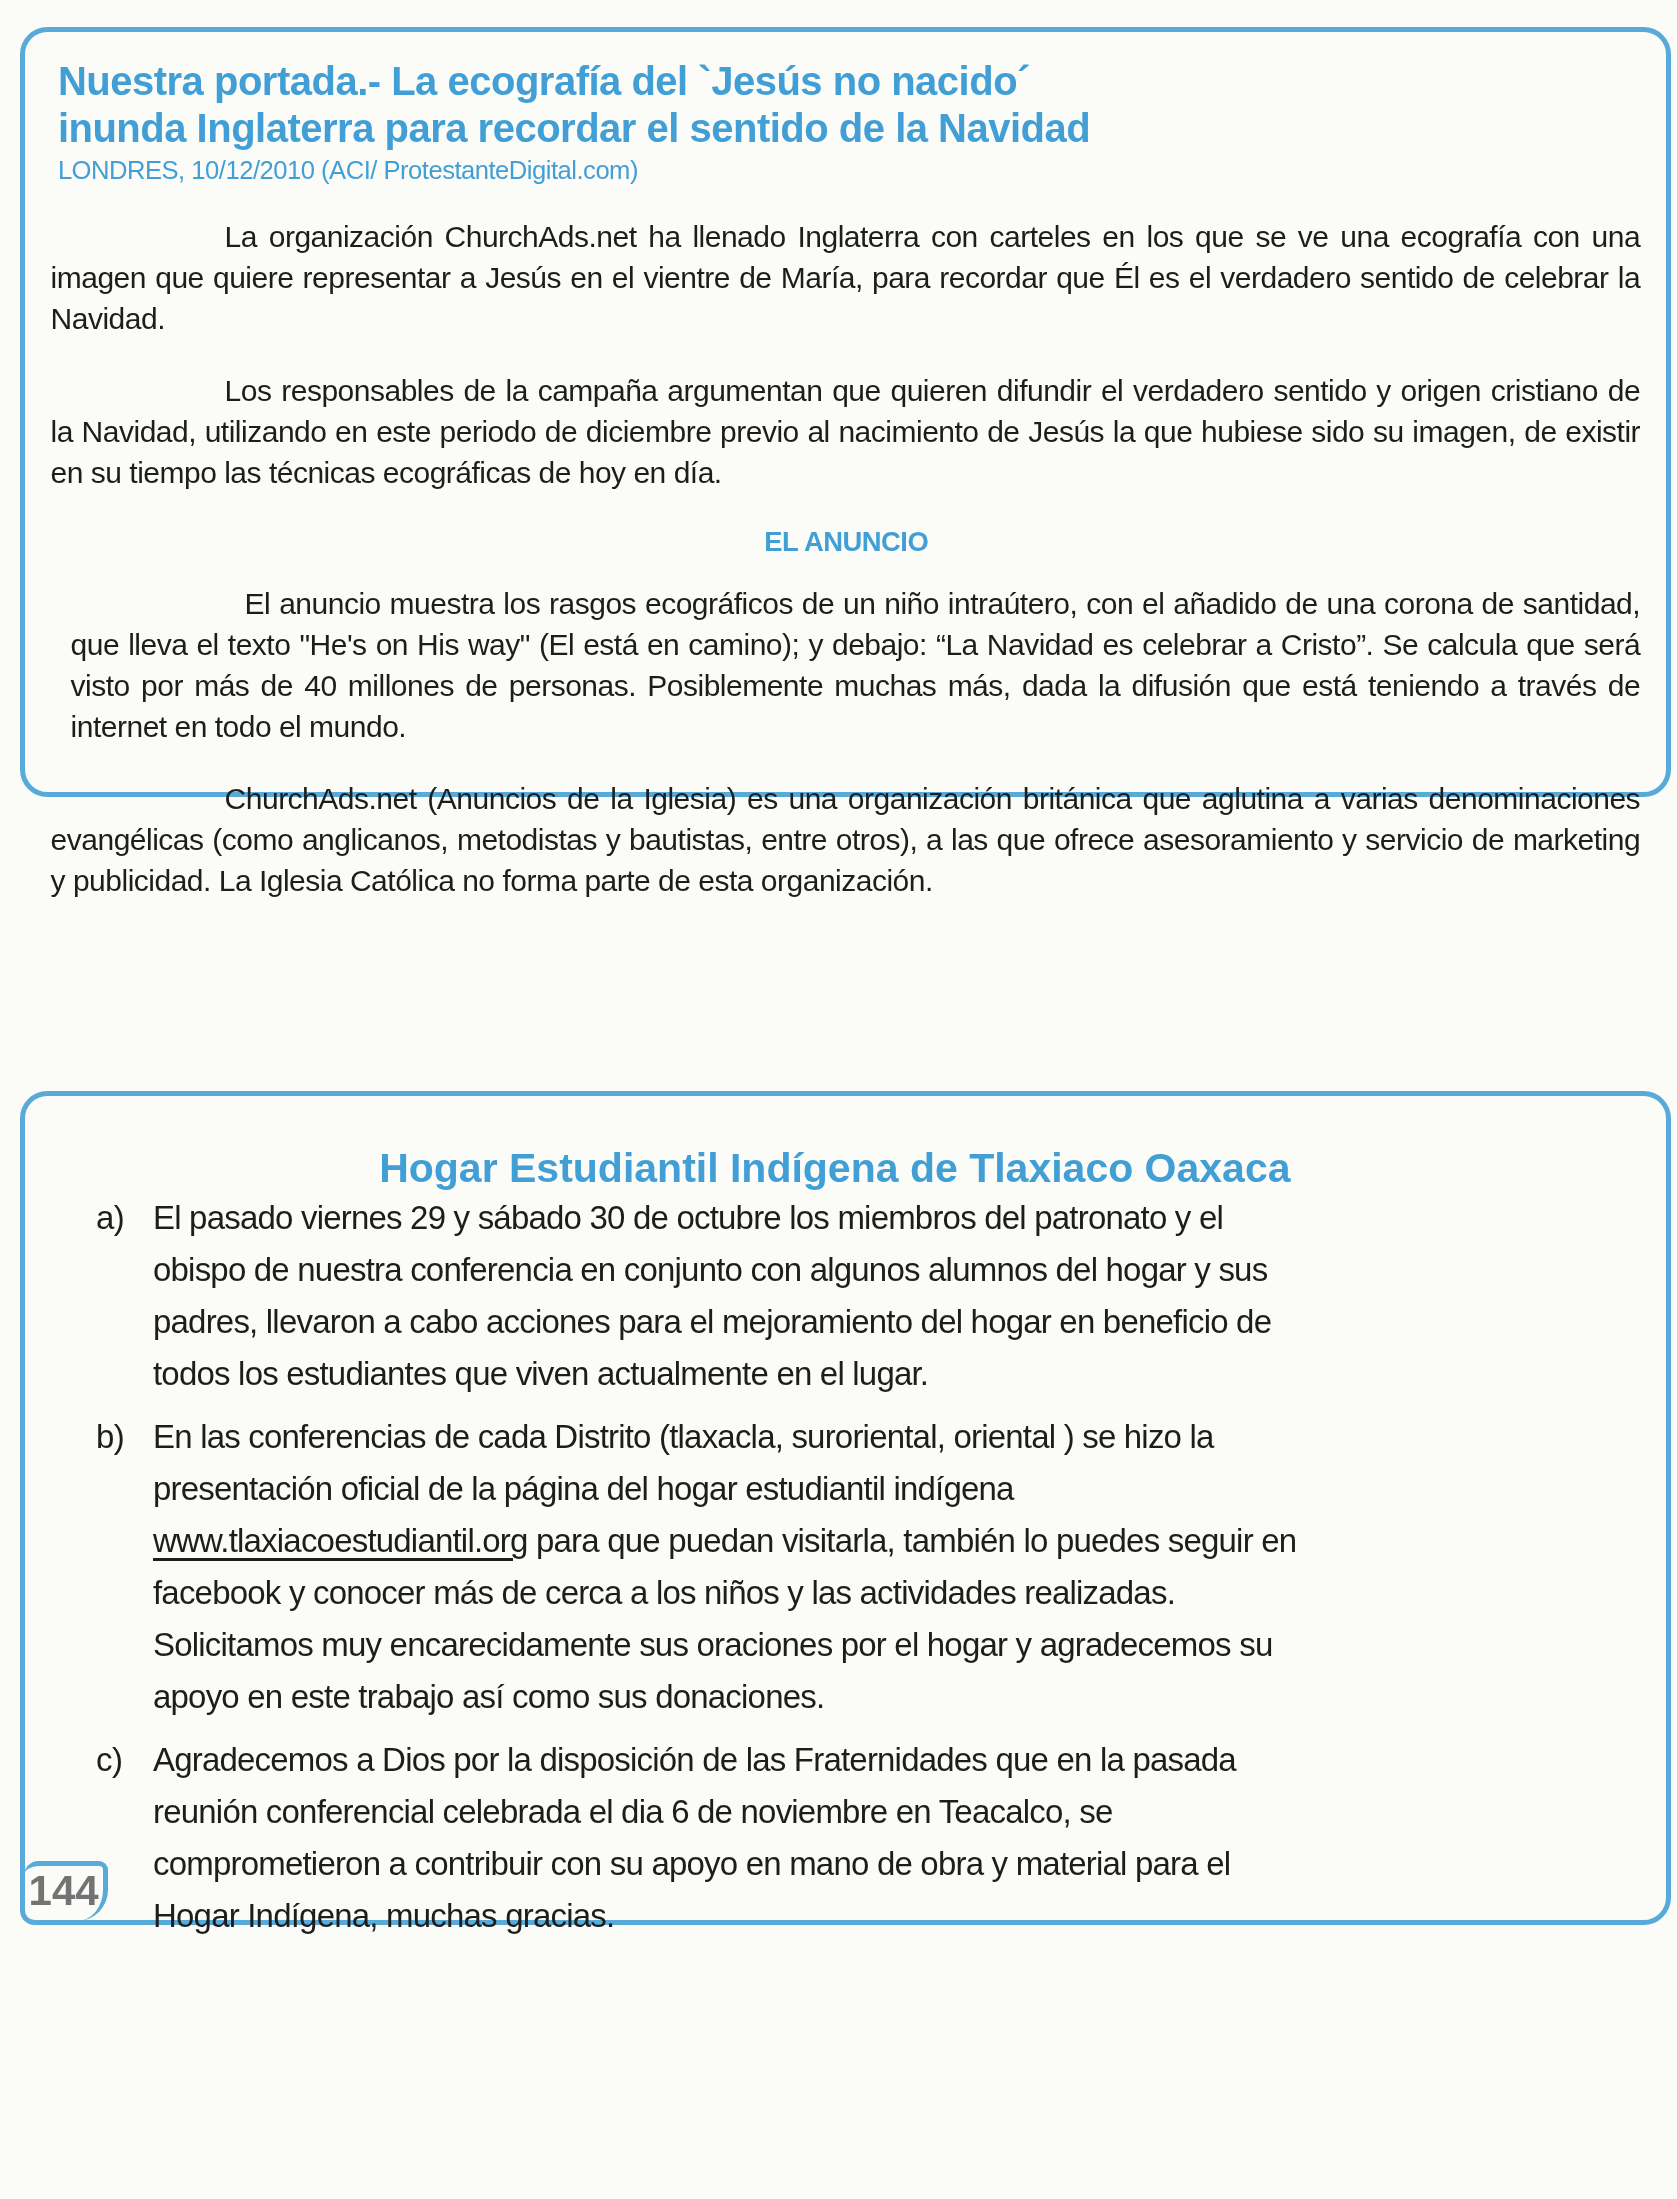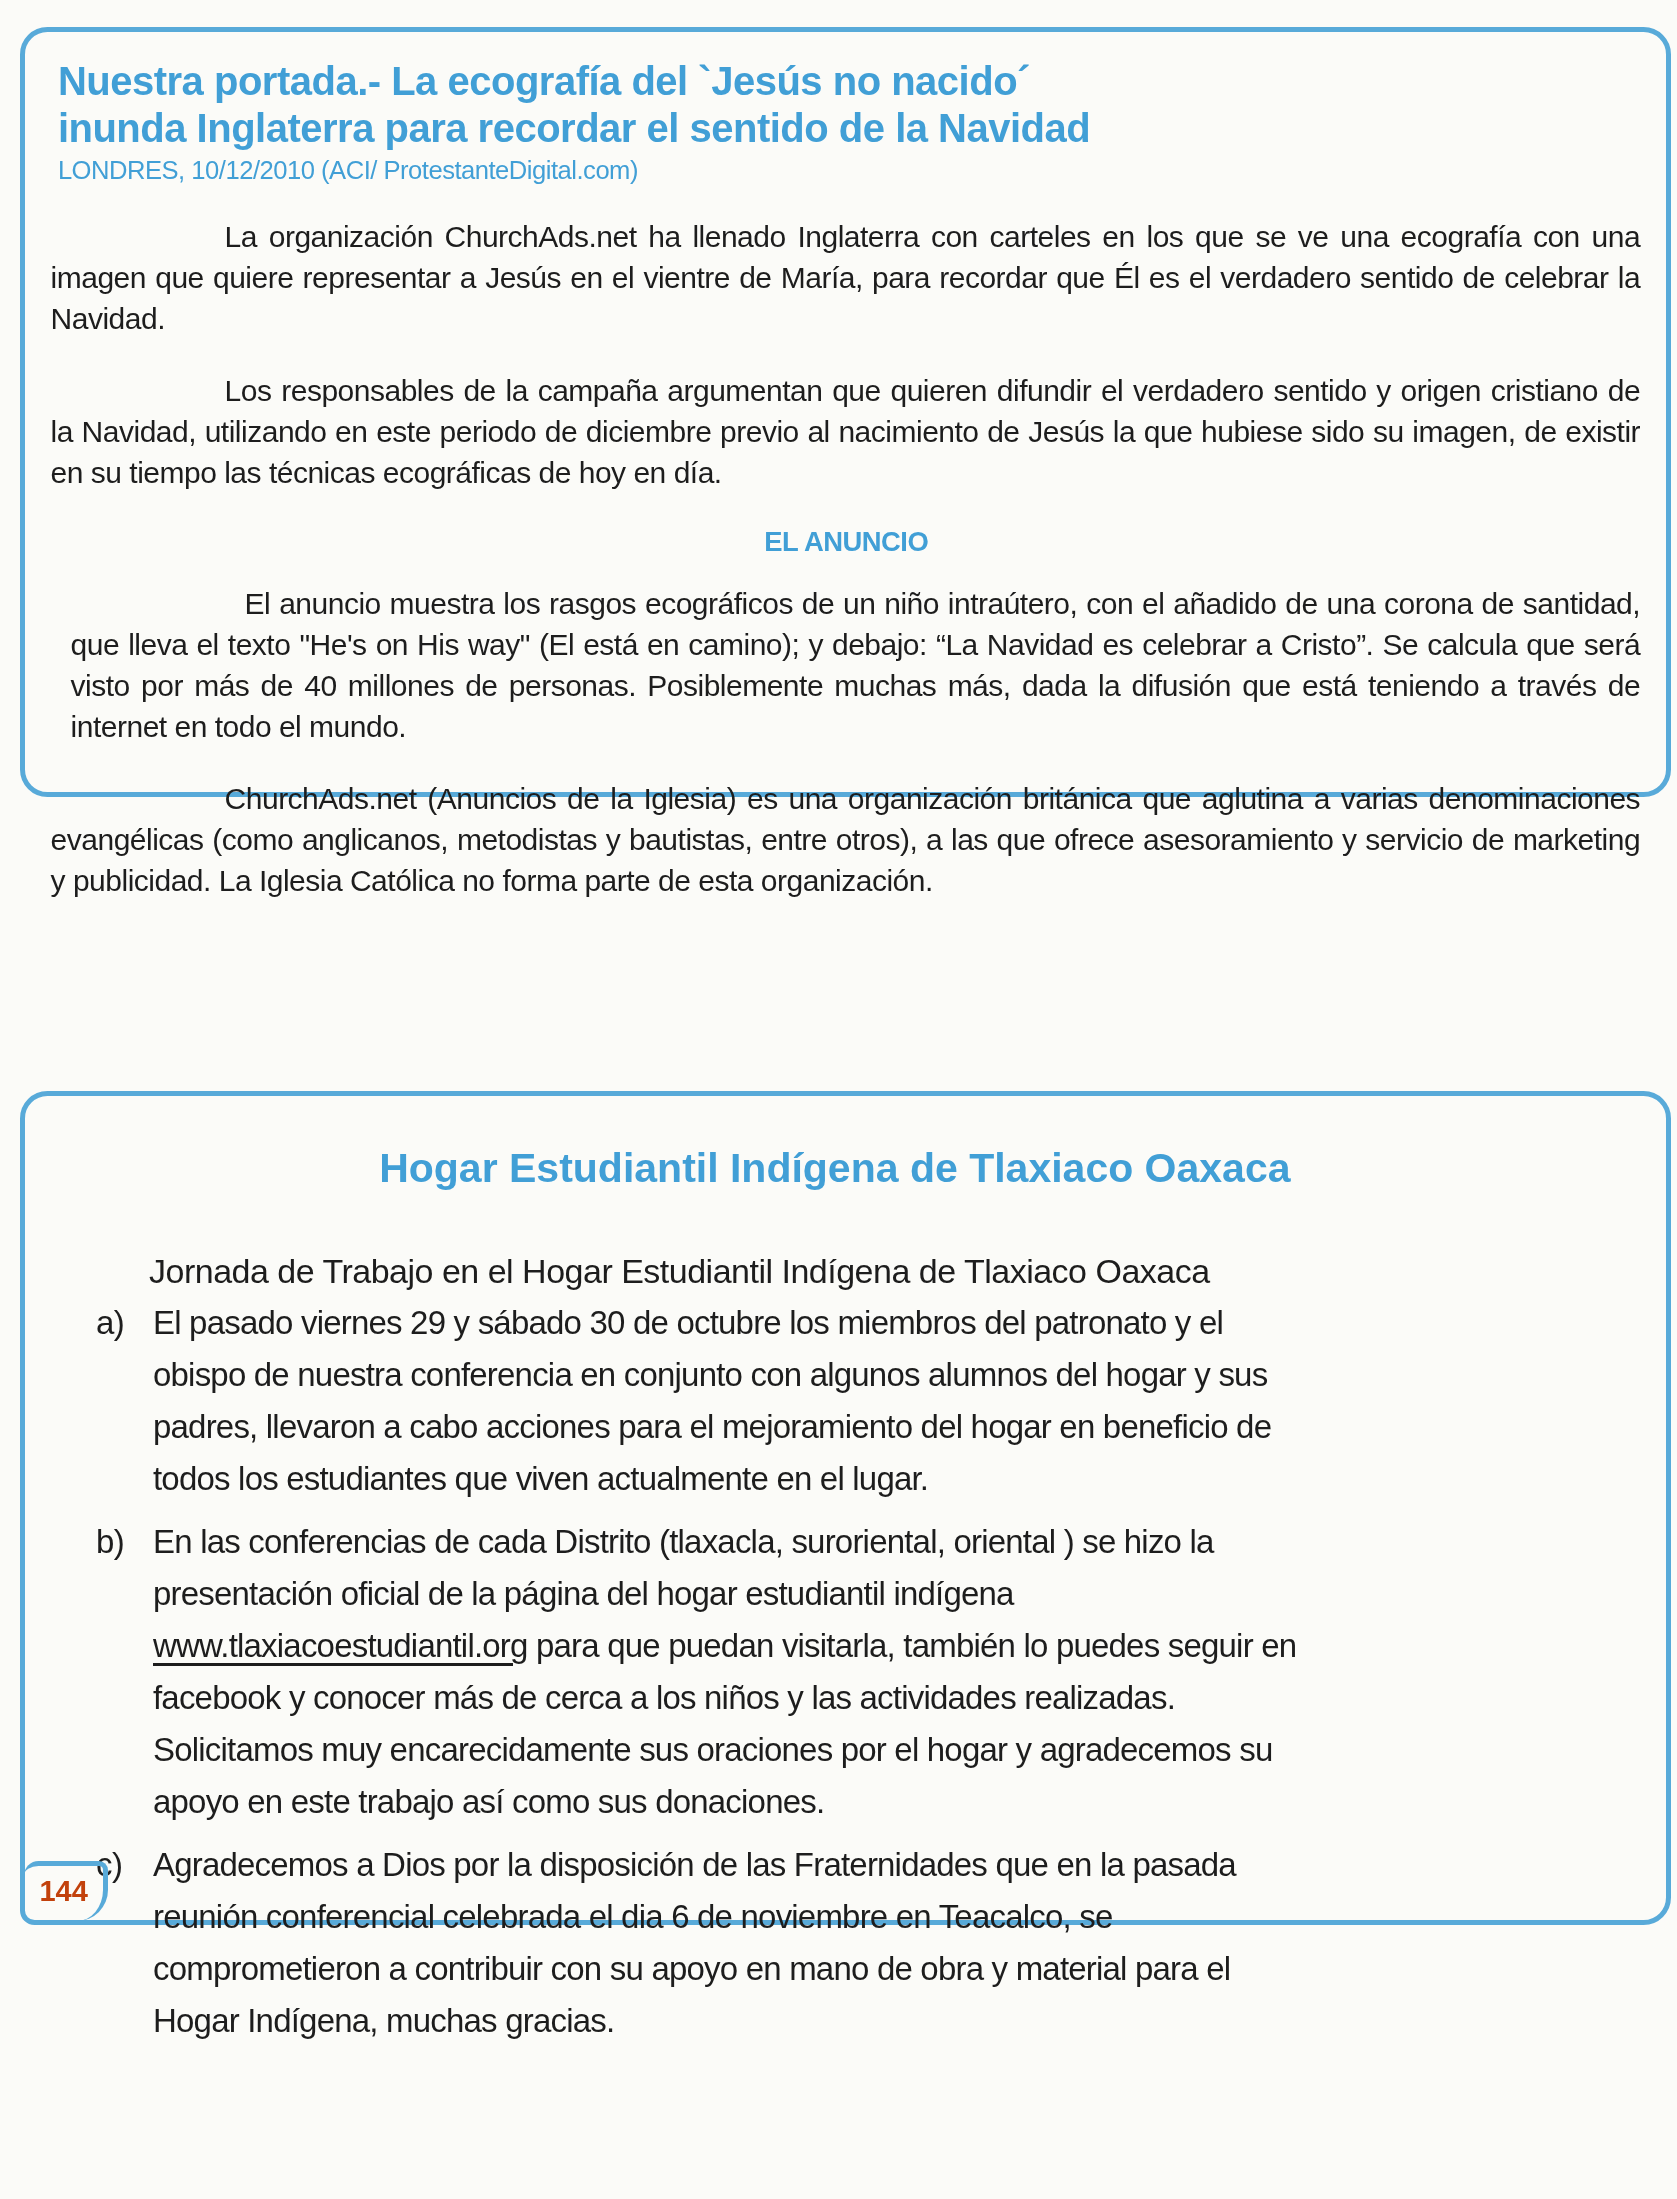--- a/index.html
+++ b/index.html
@@ -113,23 +113,23 @@
     position:absolute;
     left:-0.9px;bottom:-0.9px;
     width:84px;height:60px;
     border-top:5.5px solid var(--border);
     border-right:5.5px solid var(--border);
     border-radius:14.6px 9.1px 31px 0;
     display:flex;align-items:center;justify-content:center;
     box-sizing:border-box;
   }
   .page-badge span{
-    font-size:29px;
+    font-size:42px;
     font-weight:bold;
-    color:#c2410c;
+    color:#737373;
     letter-spacing:0px;
     transform:translateY(-1.8px);
   }
 </style>
 </head>
 <body>
 
 <section class="box box1">
   <h1 class="title">
     <span class="tline">Nuestra portada.- La ecografía del `Jesús no nacido´</span>
@@ -141,21 +141,20 @@
   <p class="apara">Los responsables de la campaña argumentan que quieren difundir el verdadero sentido y origen cristiano de la Navidad, utilizando en este periodo de diciembre previo al nacimiento de Jesús la que hubiese sido su imagen, de existir en su tiempo las técnicas ecográficas de hoy en día.</p>
 
   <h2 class="subhead">EL ANUNCIO</h2>
 
   <p class="apara">El anuncio muestra los rasgos ecográficos de un niño intraútero, con el añadido de una corona de santidad, que lleva el texto "He's on His way" (El está en camino); y debajo: “La Navidad es celebrar a Cristo”. Se calcula que será visto por más de 40 millones de personas. Posiblemente muchas más, dada la difusión que está teniendo a través de internet en todo el mundo.</p>
   <p class="apara">ChurchAds.net (Anuncios de la Iglesia) es una organización británica que aglutina a varias denominaciones evangélicas (como anglicanos, metodistas y bautistas, entre otros), a las que ofrece asesoramiento y servicio de marketing y publicidad. La Iglesia Católica no forma parte de esta organización.</p>
 </section>
 
 <section class="box box2">
   <h2 class="s2title">Hogar Estudiantil Indígena de Tlaxiaco Oaxaca</h2>
-  <p class="s2intro">Jornada de Trabajo en el Hogar Estudiantil Indígena de Tlaxiaco Oaxaca</p>
 
   <div class="list">
     <div class="litem">
       <span class="marker">a)</span>
       <div class="ltext">El pasado viernes 29 y sábado 30 de octubre los miembros del patronato y el obispo de nuestra conferencia en conjunto con algunos  alumnos del hogar y sus padres, llevaron a cabo acciones para el mejoramiento del hogar en beneficio de todos los estudiantes que viven actualmente en el lugar.</div>
     </div>
 
     <div class="litem">
       <span class="marker">b)</span>
       <div class="ltext"><span>En las conferencias de cada Distrito (tlaxacla, suroriental, oriental ) se hizo la presentación oficial de la página del hogar  estudiantil indígena </span><span class="url">www.tlaxiacoestudiantil.org</span><span>  para que puedan visitarla, también lo puedes seguir  en facebook  y conocer más de cerca a los niños y las actividades realizadas. Solicitamos muy encarecidamente sus oraciones por el hogar y agradecemos su apoyo en este trabajo así como sus donaciones.</span></div>

